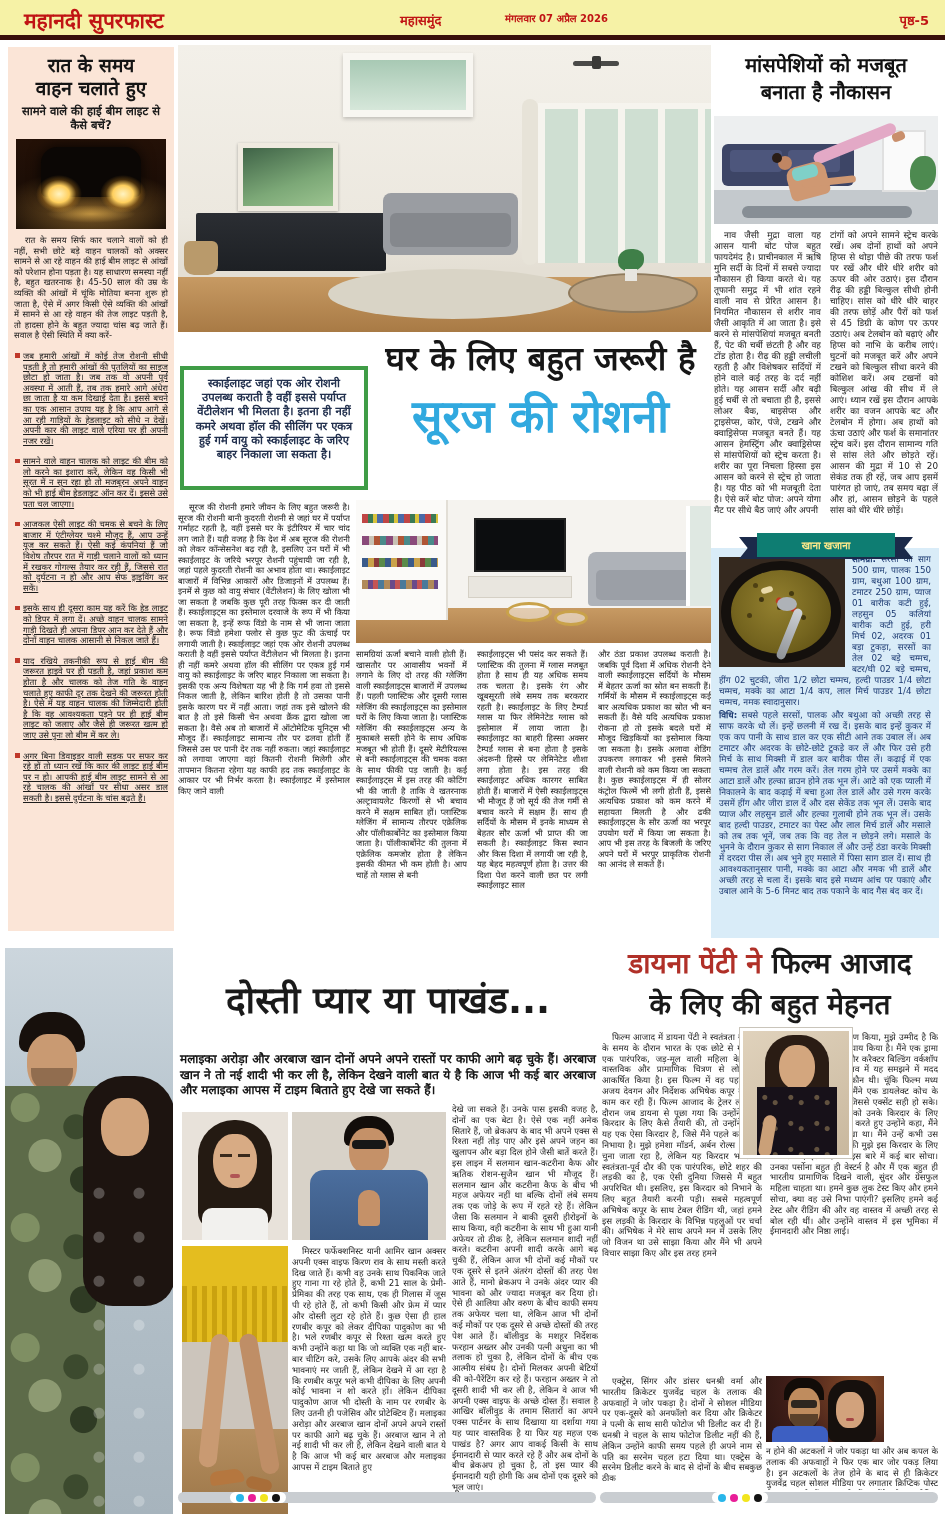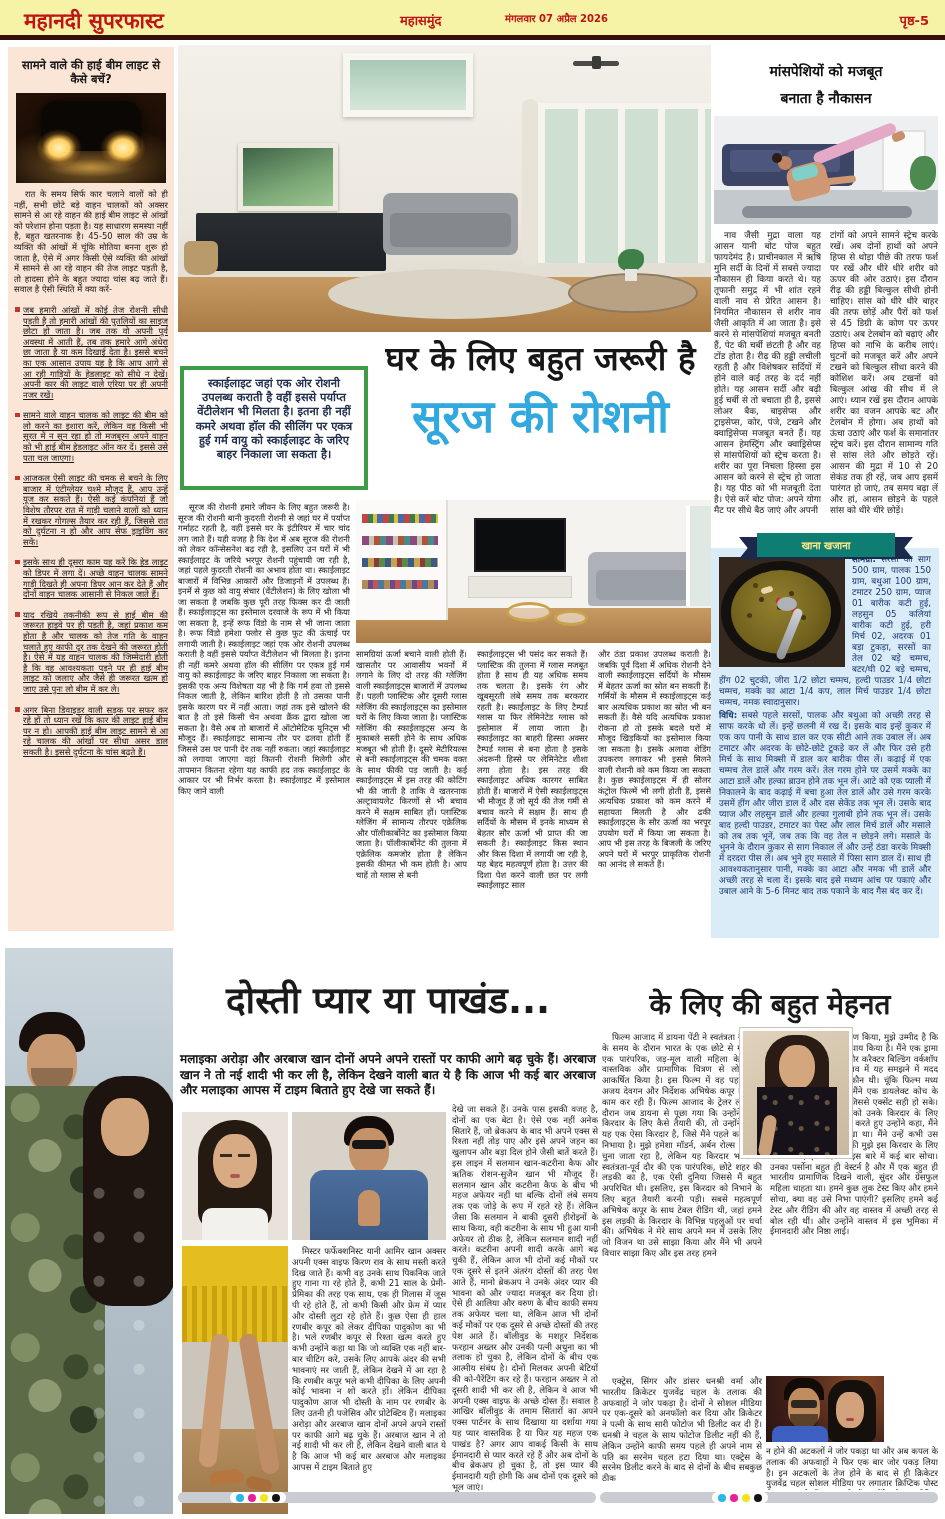--- a/index.html
+++ b/index.html
@@ -23,20 +23,24 @@
 <div id="page">
 
   <div class="a" style="left:0;top:0;width:945px;height:40px;background:#f6f2a6;border-bottom:5px solid #38100a;">
     <span class="a hdr-red" style="left:24px;top:6px;font-size:21px;">महानदी सुपरफास्ट</span>
     <span class="a hdr-red" style="left:400px;top:11px;font-size:13px;">महासमुंद</span>
     <span class="a hdr-red" style="left:505px;top:11px;font-size:10px;">मंगलवार  07 अप्रैल  2026</span>
     <span class="a hdr-red" style="right:16px;top:11px;font-size:13px;">पृष्ठ-5</span>
   </div>
 
   <div class="a" style="left:8px;top:47px;width:166px;height:884px;background:#fbe5d7;padding:7px 6px;overflow:hidden;">
+    <div style="text-align:center;font-weight:bold;color:#141414;font-size:19px;line-height:23px;">
+      <div>रात के समय</div>
+      <div>वाहन चलाते हुए</div>
+    </div>
     <div style="text-align:center;font-weight:bold;color:#1a1a1a;font-size:11.5px;line-height:14px;margin-top:4px;">सामने वाले की हाई बीम लाइट से कैसे बचें?</div>
     <div class="ph" style="position:relative;width:150px;height:90px;margin:7px auto 6px auto;background:linear-gradient(#241107,#140a05);">
       <i style="left:-20px;top:30px;width:190px;height:70px;background:radial-gradient(ellipse at 50% 60%,rgba(255,190,80,.45),transparent 70%);"></i>
       <i style="left:25px;top:8px;width:100px;height:50px;background:#0b0705;border-radius:16px 16px 6px 6px;box-shadow:0 0 14px rgba(0,0,0,.8);"></i>
       <i style="left:20px;top:36px;width:46px;height:38px;background:radial-gradient(closest-side,#fff3c0,#ffcf5e 45%,rgba(255,170,40,.25) 75%,transparent);border-radius:50%;"></i>
       <i style="left:84px;top:36px;width:46px;height:38px;background:radial-gradient(closest-side,#fff3c0,#ffcf5e 45%,rgba(255,170,40,.25) 75%,transparent);border-radius:50%;"></i>
       <i style="left:30px;top:66px;width:90px;height:18px;background:radial-gradient(ellipse,rgba(255,200,90,.5),transparent 70%);"></i>
     </div>
     <div style="font-size:8.4px;line-height:10.6px;color:#1c1c1c;text-align:justify;">
       <div style="text-indent:11px;">रात के समय सिर्फ कार चलाने वालों को ही नहीं, सभी छोटे बड़े वाहन चालकों को अक्सर सामने से आ रहे वाहन की हाई बीम लाइट से आंखों को परेशान होना पड़ता है। यह साधारण समस्या नहीं है, बहुत खतरनाक है। 45-50 साल की उम्र के व्यक्ति की आंखों में चूंकि मोतिया बनना शुरू हो जाता है, ऐसे में अगर किसी ऐसे व्यक्ति की आंखों में सामने से आ रहे वाहन की तेज लाइट पड़ती है, तो हादसा होने के बहुत ज्यादा चांस बढ़ जाते हैं। सवाल है ऐसी स्थिति में क्या करें-</div>
@@ -94,21 +98,21 @@
     <i style="left:240px;top:70px;width:102px;height:30px;background:#9b9fa6;border-radius:5px;"></i>
     <i style="left:330px;top:6px;width:25px;height:100px;background:#dfe8e2;border-left:4px solid #fff;"></i>
     <i style="left:150px;top:102px;width:46px;height:20px;border:3px solid #c9a24a;border-radius:50%;background:rgba(255,255,255,.5);"></i>
     <i style="left:198px;top:110px;width:34px;height:16px;border:3px solid #c9a24a;border-radius:50%;background:rgba(255,255,255,.5);"></i>
   </div>
 
   <div class="bodycol" style="left:356px;top:649px;width:111px;height:286px;">सामग्रियां ऊर्जा बचाने वाली होती हैं। खासतौर पर आवासीय भवनों में लगाने के लिए दो तरह की ग्लेजिंग वाली स्काईलाइट्स बाजारों में उपलब्ध हैं। पहली प्लास्टिक और दूसरी ग्लास ग्लेजिंग की स्काईलाइट्स का इस्तेमाल घरों के लिए किया जाता है। प्लास्टिक ग्लेजिंग की स्काईलाइट्स अन्य के मुकाबले सस्ती होने के साथ अधिक मजबूत भी होती हैं। दूसरे मेटीरियल्स से बनी स्काईलाइट्स की चमक वक्त के साथ फीकी पड़ जाती है। कई स्काईलाइट्स में इस तरह की कोटिंग भी की जाती है ताकि वे खतरनाक अल्ट्रावायलेट किरणों से भी बचाव करने में सक्षम साबित हों। प्लास्टिक ग्लेजिंग में सामान्य तौरपर एक्रेलिक और पॉलीकार्बोनेट का इस्तेमाल किया जाता है। पॉलीकार्बोनेट की तुलना में एक्रेलिक कमजोर होता है लेकिन इसकी कीमत भी कम होती है। आप चाहें तो ग्लास से बनी</div>
   <div class="bodycol" style="left:477px;top:649px;width:111px;height:286px;">स्काईलाइट्स भी पसंद कर सकते हैं। प्लास्टिक की तुलना में ग्लास मजबूत होता है साथ ही यह अधिक समय तक चलता है। इसके रंग और खूबसूरती लंबे समय तक बरकरार रहती है। स्काईलाइट के लिए टैम्पर्ड ग्लास या फिर लेमिनेटेड ग्लास को इस्तेमाल में लाया जाता है। स्काईलाइट का बाहरी हिस्सा अक्सर टैम्पर्ड ग्लास से बना होता है इसके अंदरूनी हिस्से पर लेमिनेटेड शीशा लगा होता है। इस तरह की स्काईलाइट अधिक कारगर साबित होती हैं। बाजारों में ऐसी स्काईलाइट्स भी मौजूद हैं जो सूर्य की तेज गर्मी से बचाव करने में सक्षम हैं। साथ ही सर्दियों के मौसम में इनके माध्यम से बेहतर सौर ऊर्जा भी प्राप्त की जा सकती है। स्काईलाइट किस स्थान और किस दिशा में लगायी जा रही है, यह बेहद महत्वपूर्ण होता है। उत्तर की दिशा पेश करने वाली छत पर लगी स्काईलाइट साल</div>
   <div class="bodycol" style="left:598px;top:649px;width:113px;height:286px;">और ठंडा प्रकाश उपलब्ध कराती है। जबकि पूर्व दिशा में अधिक रोशनी देने वाली स्काईलाइट्स सर्दियों के मौसम में बेहतर ऊर्जा का स्रोत बन सकती हैं। गर्मियों के मौसम में स्काईलाइट्स कई बार अत्यधिक प्रकाश का स्रोत भी बन सकती हैं। वैसे यदि अत्यधिक प्रकाश रोकना हो तो इसके बदले घरों में मौजूद खिड़कियों का इस्तेमाल किया जा सकता है। इसके अलावा शेडिंग उपकरण लगाकर भी इससे मिलने वाली रोशनी को कम किया जा सकता है। कुछ स्काईलाइट्स में ही सोलर कंट्रोल फिल्में भी लगी होती हैं, इससे अत्यधिक प्रकाश को कम करने में सहायता मिलती है और ढकी स्काईलाइट्स के सौर ऊर्जा का भरपूर उपयोग घरों में किया जा सकता है। आप भी इस तरह के बिजली के जरिए अपने घरों में भरपूर प्राकृतिक रोशनी का आनंद ले सकते हैं।</div>
 
-  <div class="a" style="left:713px;top:58px;width:226px;text-align:center;font-weight:bold;color:#111;font-size:14px;line-height:27px;">
+  <div class="a" style="left:713px;top:52px;width:226px;text-align:center;font-weight:bold;color:#111;font-size:20px;line-height:27px;">
     <div>मांसपेशियों को मजबूत</div>
     <div>बनाता है नौकासन</div>
   </div>
 
   <div class="ph" style="left:714px;top:116px;width:224px;height:108px;background:#edeff0;">
     <i style="left:0;top:74px;width:224px;height:34px;background:#c4c9cd;"></i>
     <i style="left:8px;top:28px;width:132px;height:42px;background:#3d4566;border-radius:6px;"></i>
     <i style="left:16px;top:34px;width:52px;height:22px;background:#4d567c;border-radius:4px;"></i>
     <i style="left:74px;top:34px;width:52px;height:22px;background:#4d567c;border-radius:4px;"></i>
     <i style="left:168px;top:14px;width:44px;height:62px;background:#fafafa;border:2px solid #e0e0e0;"></i>
@@ -187,20 +191,23 @@
     <i style="left:0;top:40px;width:106px;height:56px;background:repeating-linear-gradient(90deg,#caa20f 0 5px,#e4bd1f 5px 10px);"></i>
     <i style="left:30px;top:88px;width:18px;height:134px;background:#c99a72;border-radius:9px;transform:rotate(6deg);transform-origin:top center;"></i>
     <i style="left:56px;top:88px;width:18px;height:142px;background:#bf8e66;border-radius:9px;transform:rotate(-10deg);transform-origin:top center;"></i>
     <i style="left:28px;top:224px;width:34px;height:14px;background:#b5773f;border-radius:8px 12px 4px 4px;transform:rotate(-8deg);"></i>
     <i style="left:64px;top:232px;width:26px;height:12px;background:#a96e39;border-radius:8px;transform:rotate(14deg);"></i>
   </div>
 
   <div class="bodycol" style="left:292px;top:1246px;width:154px;height:266px;font-size:8.6px;line-height:10.8px;text-indent:10px;">मिस्टर फर्फेक्शनिस्ट यानी आमिर खान अक्सर अपनी एक्स वाइफ किरण राव के साथ मस्ती करते दिख जाते हैं। कभी वह उनके साथ पिकनिक जाते हुए गाना गा रहे होते हैं, कभी 21 साल के प्रेमी-प्रेमिका की तरह एक साथ, एक ही गिलास में जूस पी रहे होते हैं, तो कभी किसी और फ्रेम में प्यार और दोस्ती लुटा रहे होते हैं। कुछ ऐसा ही हाल रणबीर कपूर को लेकर दीपिका पादुकोण का भी है। भले रणबीर कपूर से रिश्ता खत्म करते हुए कभी उन्होंने कहा था कि जो व्यक्ति एक नहीं बार-बार चीटिंग करे, उसके लिए आपके अंदर की सभी भावनाएं मर जाती हैं, लेकिन देखने में आ रहा है कि रणबीर कपूर भले कभी दीपिका के लिए अपनी कोई भावना न शो करते हों। लेकिन दीपिका पादुकोण आज भी दोस्ती के नाम पर रणबीर के लिए उतनी ही पजेसिव और प्रोटेक्टिव हैं। मलाइका अरोड़ा और अरबाज खान दोनों अपने अपने रास्तों पर काफी आगे बढ़ चुके हैं। अरबाज खान ने तो नई शादी भी कर ली है, लेकिन देखने वाली बात ये है कि आज भी कई बार अरबाज और मलाइका आपस में टाइम बिताते हुए</div>
   <div class="bodycol" style="left:452px;top:1104px;width:146px;height:408px;font-size:8.6px;line-height:10.8px;">देखे जा सकते हैं। उनके पास इसकी वजह है, दोनों का एक बेटा है। ऐसे एक नहीं अनेक सितारे हैं, जो ब्रेकअप के बाद भी अपने एक्स से रिश्ता नहीं तोड़ पाए और इसे अपने जहन का खुलापन और बड़ा दिल होने जैसी बातें करते हैं। इस लाइन में सलमान खान-कटरीना कैफ और ऋतिक रोशन-सुजैन खान भी मौजूद हैं। सलमान खान और कटरीना कैफ के बीच भी महज अफेयर नहीं था बल्कि दोनों लंबे समय तक एक जोड़े के रूप में रहते रहे हैं। लेकिन जैसा कि सलमान ने बाकी दूसरी हीरोइनों के साथ किया, वही कटरीना के साथ भी हुआ यानी अफेयर तो ठीक है, लेकिन सलमान शादी नहीं करते। कटरीना अपनी शादी करके आगे बढ़ चुकी हैं, लेकिन आज भी दोनों कई मौकों पर एक दूसरे से इतने अंतरंग दोस्तों की तरह पेश आते हैं, मानो ब्रेकअप ने उनके अंदर प्यार की भावना को और ज्यादा मजबूत कर दिया हो। ऐसे ही आलिया और वरुण के बीच काफी समय तक अफेयर चला था, लेकिन आज भी दोनों कई मौकों पर एक दूसरे से अच्छे दोस्तों की तरह पेश आते हैं। बॉलीवुड के मशहूर निर्देशक फरहान अख्तर और उनकी पत्नी अधुना का भी तलाक हो चुका है, लेकिन दोनों के बीच एक आत्मीय संबंध है। दोनों मिलकर अपनी बेटियों की को-पैरेंटिंग कर रहे हैं। फरहान अख्तर ने तो दूसरी शादी भी कर ली है, लेकिन वे आज भी अपनी एक्स वाइफ के अच्छे दोस्त हैं। सवाल है आखिर बॉलीवुड के तमाम सितारों का अपने एक्स पार्टनर के साथ दिखाया या दर्शाया गया यह प्यार वास्तविक है या फिर यह महज एक पाखंड है? अगर आप वाकई किसी के साथ ईमानदारी से प्यार करते रहे हैं और अब दोनों के बीच ब्रेकअप हो चुका है, तो इस प्यार की ईमानदारी यही होगी कि अब दोनों एक दूसरे को भूल जाएं।</div>
 
+  <div class="a" style="left:600px;top:944px;width:340px;text-align:center;font-weight:bold;font-size:28px;line-height:40px;">
+    <span style="color:#b03028;">डायना पेंटी ने</span><span style="color:#191919;"> फिल्म आजाद</span>
+  </div>
   <div class="a" style="left:600px;top:985px;width:340px;text-align:center;font-weight:bold;font-size:28px;line-height:40px;color:#191919;">के लिए की बहुत मेहनत</div>
 
   <div class="bodycol" style="left:602px;top:1032px;width:160px;height:274px;font-size:8.6px;line-height:10.8px;text-indent:10px;">फिल्म आजाद में डायना पेंटी ने स्वतंत्रता से पहले के समय के दौरान भारत के एक छोटे से गांव की एक पारंपरिक, जड़-मूल वाली महिला के अपने वास्तविक और प्रामाणिक चित्रण से लोगों को आकर्षित किया है। इस फिल्म में वह पहली बार अजय देवगन और निर्देशक अभिषेक कपूर के साथ काम कर रही हैं। फिल्म आजाद के ट्रेलर लॉन्च के दौरान जब डायना से पूछा गया कि उन्होंने अपने किरदार के लिए कैसे तैयारी की, तो उन्होंने कहा, यह एक ऐसा किरदार है, जिसे मैंने पहले कभी नहीं निभाया है। मुझे हमेशा मॉडर्न, अर्बन रोल्स के लिए चुना जाता रहा है, लेकिन यह किरदार भारत के स्वतंत्रता-पूर्व दौर की एक पारंपरिक, छोटे शहर की लड़की का है, एक ऐसी दुनिया जिससे मैं बहुत अपरिचित थी। इसलिए, इस किरदार को निभाने के लिए बहुत तैयारी करनी पड़ी। सबसे महत्वपूर्ण अभिषेक कपूर के साथ टेबल रीडिंग थी, जहां हमने इस लड़की के किरदार के विभिन्न पहलुओं पर चर्चा की। अभिषेक ने मेरे साथ अपने मन में उसके लिए जो विजन था उसे साझा किया और मैंने भी अपने विचार साझा किए और इस तरह हमने</div>
   <div class="bodycol" style="left:770px;top:1032px;width:168px;height:274px;font-size:8.6px;line-height:10.8px;">इस संपूर्ण व्यक्ति का निर्माण किया, मुझे उम्मीद है कि मैंने उसे जीवंत करते हुए न्याय किया है। मैंने एक ड्रामा कोच के साथ कुछ ड्रामा और करैक्टर बिल्डिंग वर्कशॉप भी कीं, जिससे मुझे वास्तव में यह समझने में मदद मिली कि वह वास्तव में कौन थी। चूंकि फिल्म मध्य भारत में सेट है, इसलिए मैंने एक डायलेक्ट कोच के साथ भी कुछ सत्र किए, जिससे एक्सेंट सही हो सके। अभिषेक कपूर ने डायना को उनके किरदार के लिए क्यों चुना, इस बारे में बात करते हुए उन्होंने कहा, मैंने उनका काम पहले भी देखा था। मैंने उन्हें कभी उस अवतार में नहीं देखा जिसकी मुझे इस किरदार के लिए जरूरत थी, इसलिए मैंने इस बारे में कई बार सोचा। उनका पर्सोना बहुत ही वेस्टर्न है और मैं एक बहुत ही भारतीय प्रामाणिक दिखने वाली, सुंदर और ग्रेसफुल महिला चाहता था। हमने कुछ लुक टेस्ट किए और हमने सोचा, क्या वह उसे निभा पाएंगी? इसलिए हमने कई टेस्ट और रीडिंग की और वह वास्तव में अच्छी तरह से बोल रही थीं। और उन्होंने वास्तव में इस भूमिका में ईमानदारी और निष्ठा लाई।</div>
 
   <div class="ph" style="left:740px;top:1028px;width:112px;height:130px;background:linear-gradient(150deg,#e0d2bc,#c9b89e);border:3px solid #fff;box-shadow:0 0 0 1px #c9c4ba;">
     <i style="left:22px;top:4px;width:64px;height:88px;background:#2a1c14;border-radius:28px 28px 20px 20px;"></i>
     <i style="left:36px;top:14px;width:36px;height:44px;background:#d3a67e;border-radius:44%/48%;"></i>
     <i style="left:14px;top:56px;width:80px;height:70px;background:#171119;background-image:radial-gradient(circle at 30% 40%,rgba(210,180,120,.4) 2px,transparent 3px),radial-gradient(circle at 70% 60%,rgba(210,180,120,.4) 2px,transparent 3px);background-size:26px 26px;"></i>
     <i style="left:18px;top:84px;width:13px;height:42px;background:#caa078;border-radius:7px;transform:rotate(10deg);"></i>

